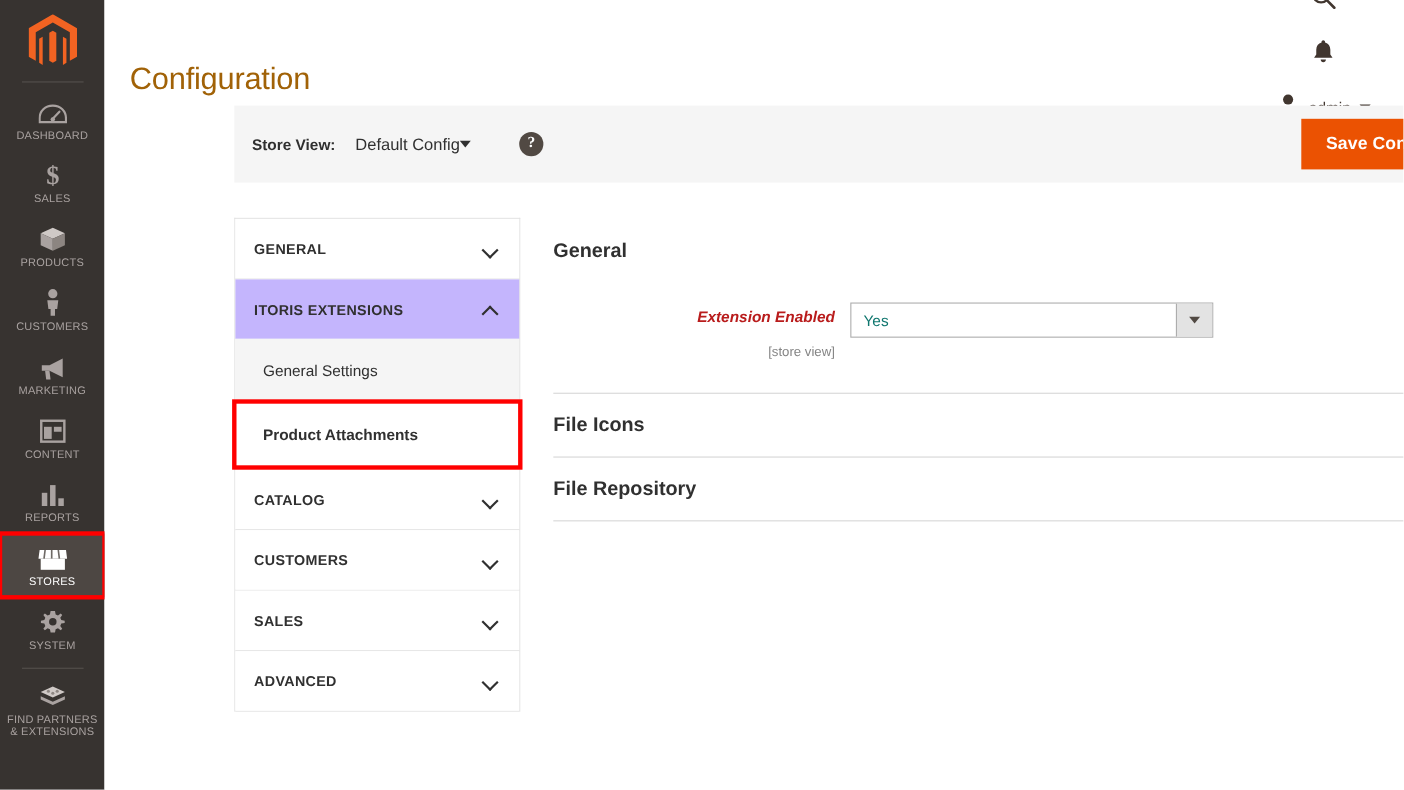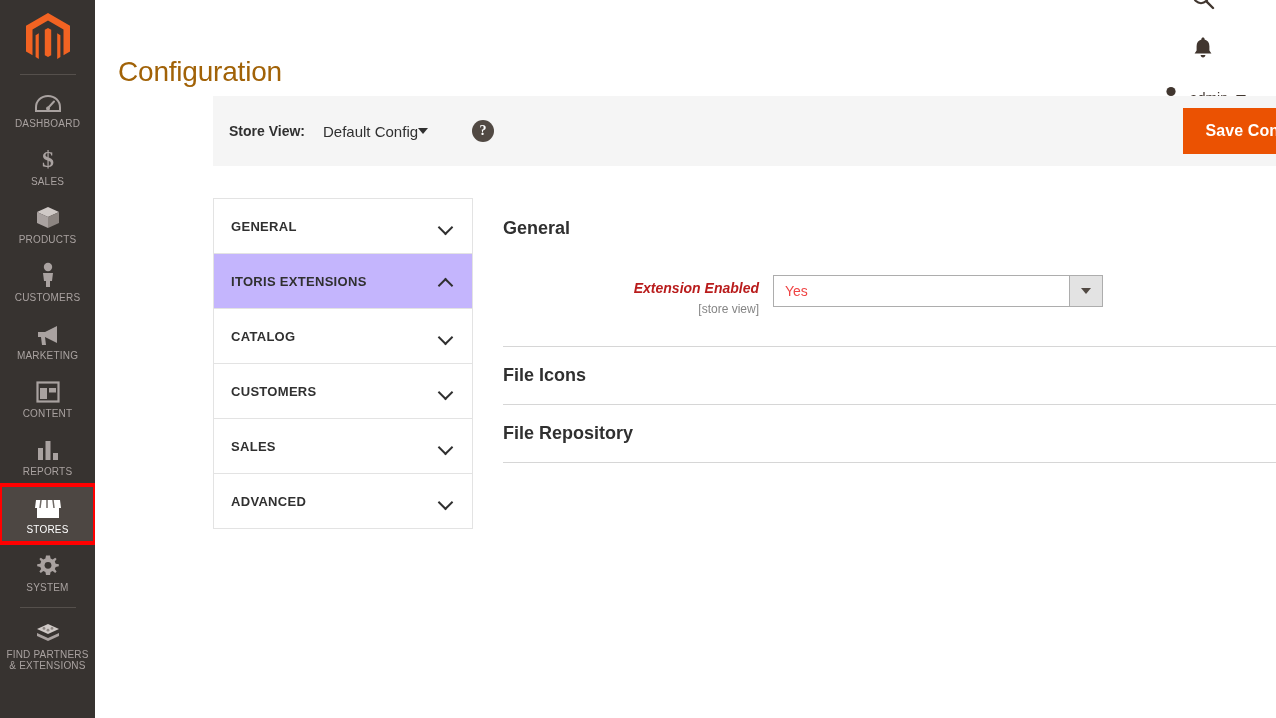--- a/index.html
+++ b/index.html
@@ -323,37 +323,37 @@
     font-weight: bold;
     color: #b91c1c;
     display: block;
     line-height: 16px;
     font-style: italic;
   }
   .field-scope {
     font-size: 12px;
     color: #858585;
     display: block;
-    margin-top: 6px;
+    margin-top: 17px;
   }
   .select-wrap {
     display: flex;
     width: 330px;
     height: 32px;
     border: 1px solid #adadad;
     background: #ffffff;
     cursor: pointer;
   }
   .select-value {
     flex: 1;
     display: flex;
     align-items: center;
     padding: 0 11px;
     font-size: 14px;
-    color: #ef4444;
+    color: #0f766e;
   }
   .select-arrow {
     width: 33px;
     border-left: 1px solid #adadad;
     background: #e3e3e3;
     display: flex;
     align-items: center;
     justify-content: center;
   }
   .select-arrow i {
@@ -546,20 +546,28 @@
           <div class="cfg-head">
             <span class="cfg-title">General</span>
             <span class="chev"></span>
           </div>
         </div>
 
         <div class="cfg-section">
           <div class="cfg-head open">
             <span class="cfg-title">Itoris Extensions</span>
             <span class="chev up"></span>
+          </div>
+          <div class="cfg-sublist">
+            <div class="cfg-subitem">
+              <span>General Settings</span>
+            </div>
+            <div class="cfg-subitem current highlighted">
+              <span>Product Attachments</span>
+            </div>
           </div>
         </div>
 
         <div class="cfg-section">
           <div class="cfg-head">
             <span class="cfg-title">Catalog</span>
             <span class="chev"></span>
           </div>
         </div>
 

